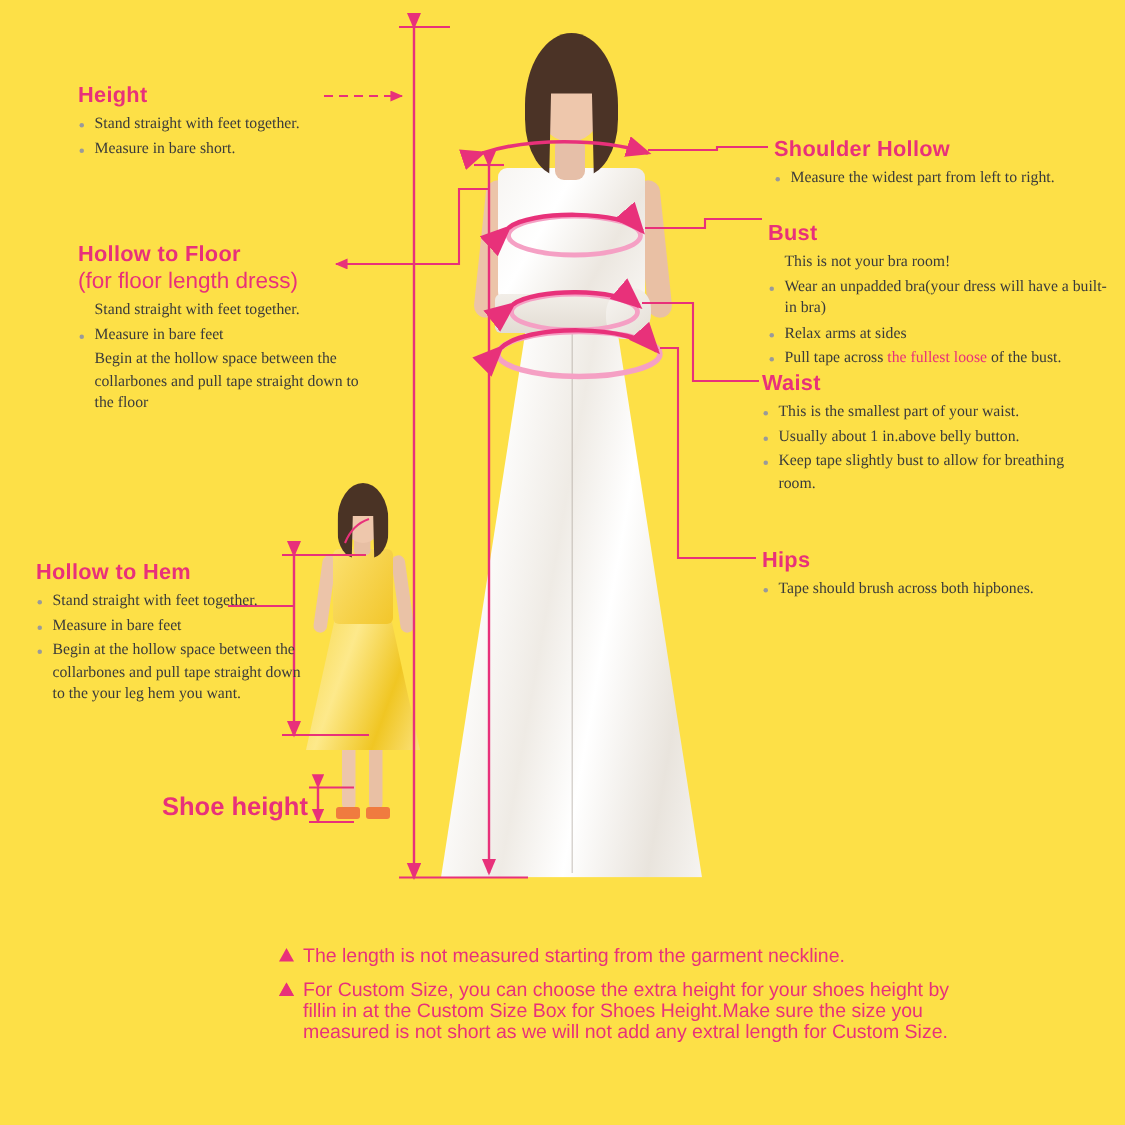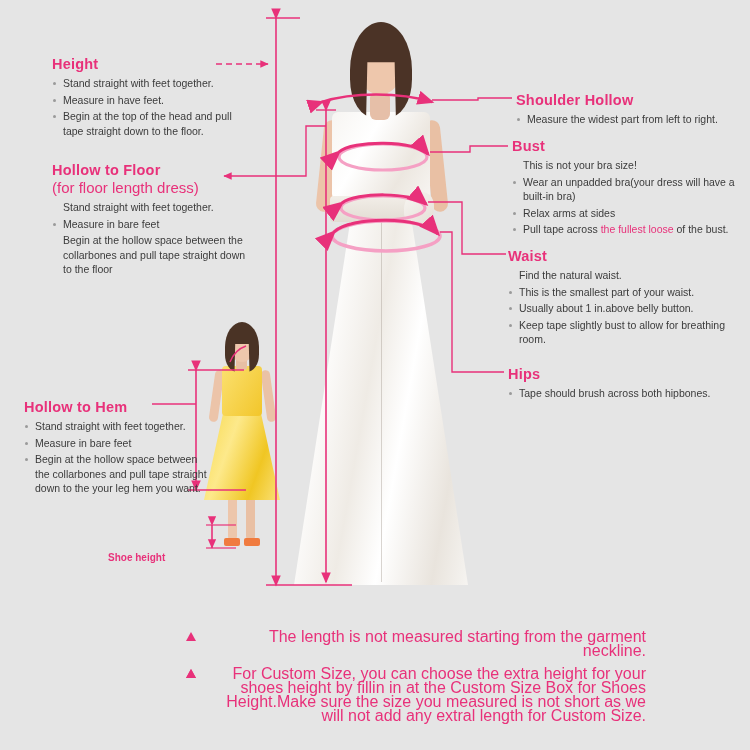--- a/index.html
+++ b/index.html
@@ -4,21 +4,21 @@
 <style>
   html, body {
     margin: 0;
     padding: 0;
     background: #ffffff;
   }
   #root {
     position: relative;
     width: 750px;
     height: 750px;
-    background: #e5e5e5;
+    background: #fde047;
     font-family: "Liberation Sans", sans-serif;
     overflow: hidden;
   }
 
   
   .figure-tall {
     position: absolute;
     left: 286px;
     top: 0px;
     width: 190px;
@@ -258,20 +258,21 @@
     padding: 0;
     list-style: none;
   }
   .ann-list li {
     position: relative;
     color: #3b3b3b;
     font-size: 10.5px;
     line-height: 14.5px;
     padding-left: 11px;
     margin-bottom: 2px;
+    font-family: Liberation Serif, serif;
   }
   .ann-list li::before {
     content: "";
     position: absolute;
     left: 1px;
     top: 6px;
     width: 3px;
     height: 3px;
     background: #9a9a9a;
     border-radius: 50%;
@@ -288,41 +289,40 @@
     position: absolute;
     left: 186px;
     top: 630px;
     width: 460px;
   }
   .note {
     position: relative;
     padding-left: 16px;
     margin-bottom: 9px;
     color: #e8317a;
-    font-size: 16px;
+    font-size: 13px;
     line-height: 14px;
-    text-align: right;
   }
   .note .tri {
     position: absolute;
     left: 0;
     top: 2px;
     width: 0;
     height: 0;
     border-left: 5px solid transparent;
     border-right: 5px solid transparent;
     border-bottom: 9px solid #e8317a;
   }
   .shoe-label {
     position: absolute;
     left: 108px;
-    top: 552px;
+    top: 528px;
     color: #e8317a;
     font-weight: bold;
-    font-size: 10px;
+    font-size: 17px;
     white-space: nowrap;
   }
 </style>
 </head>
 <body>
 
 <div id="root">
 
   <div class="figure-tall">
     <div class="ft-skirt"></div>
@@ -409,67 +409,65 @@
       <line x1="212" y1="525" x2="212" y2="548" stroke="#e8317a" stroke-width="1.6" marker-start="url(#ar-s)" marker-end="url(#ar-s)"></line>
       <line x1="206" y1="525" x2="236" y2="525" stroke="#e8317a" stroke-width="1.2"></line>
       <line x1="206" y1="548" x2="236" y2="548" stroke="#e8317a" stroke-width="1.2"></line>
     </g>
   </svg>
 
   <div class="ann" style="left:52px; top:56px; width:200px;">
     <div class="ann-title">Height</div>
     <ul class="ann-list">
       <li>Stand straight with feet together.</li>
-      <li>Measure in have feet.</li>
-      <li>Begin at the top of the head and pull tape straight down to the floor.</li>
+      <li>Measure in bare short.</li>
     </ul>
   </div>
 
   <div class="ann" style="left:52px; top:162px; width:200px;">
     <div class="ann-title">Hollow to Floor</div>
     <div class="ann-sub">(for floor length dress)</div>
     <ul class="ann-list">
       <li class="nodot">Stand straight with feet together.</li>
       <li>Measure in bare feet</li>
       <li class="nodot">Begin at the hollow space between the collarbones and pull tape straight down to the floor</li>
     </ul>
   </div>
 
-  <div class="ann" style="left:24px; top:374px; width:186px;margin-top:25px;">
+  <div class="ann" style="left:24px; top:374px; width:186px;">
     <div class="ann-title">Hollow to Hem</div>
     <ul class="ann-list">
       <li>Stand straight with feet together.</li>
       <li>Measure in bare feet</li>
       <li>Begin at the hollow space between the collarbones and pull tape straight down to the your leg hem  you want.</li>
     </ul>
   </div>
 
   <div class="shoe-label">Shoe height</div>
 
   <div class="ann" style="left:516px; top:92px; width:228px;">
     <div class="ann-title">Shoulder Hollow</div>
     <ul class="ann-list">
       <li>Measure the widest part from left to right.</li>
     </ul>
   </div>
 
-  <div class="ann" style="left:512px; top:138px; width:232px;">
+  <div class="ann" style="left:512px; top:148px; width:232px;">
     <div class="ann-title">Bust</div>
     <ul class="ann-list">
-      <li class="nodot">This is not your bra size!</li>
+      <li class="nodot">This is not your bra room!</li>
       <li>Wear an unpadded bra(your dress will have a built-in bra)</li>
       <li>Relax arms at sides</li>
       <li>Pull tape across <span class="hl">the fullest loose</span> of the bust.</li>
     </ul>
   </div>
 
   <div class="ann" style="left:508px; top:248px; width:226px;">
     <div class="ann-title">Waist</div>
     <ul class="ann-list">
-      <li class="nodot">Find the natural waist.</li>
       <li>This is the smallest part of your waist.</li>
       <li>Usually about 1 in.above belly button.</li>
       <li>Keep tape slightly bust to allow for breathing room.</li>
     </ul>
   </div>
 
   <div class="ann" style="left:508px; top:366px; width:232px;">
     <div class="ann-title">Hips</div>
     <ul class="ann-list">
       <li>Tape should brush across both hipbones.</li>

